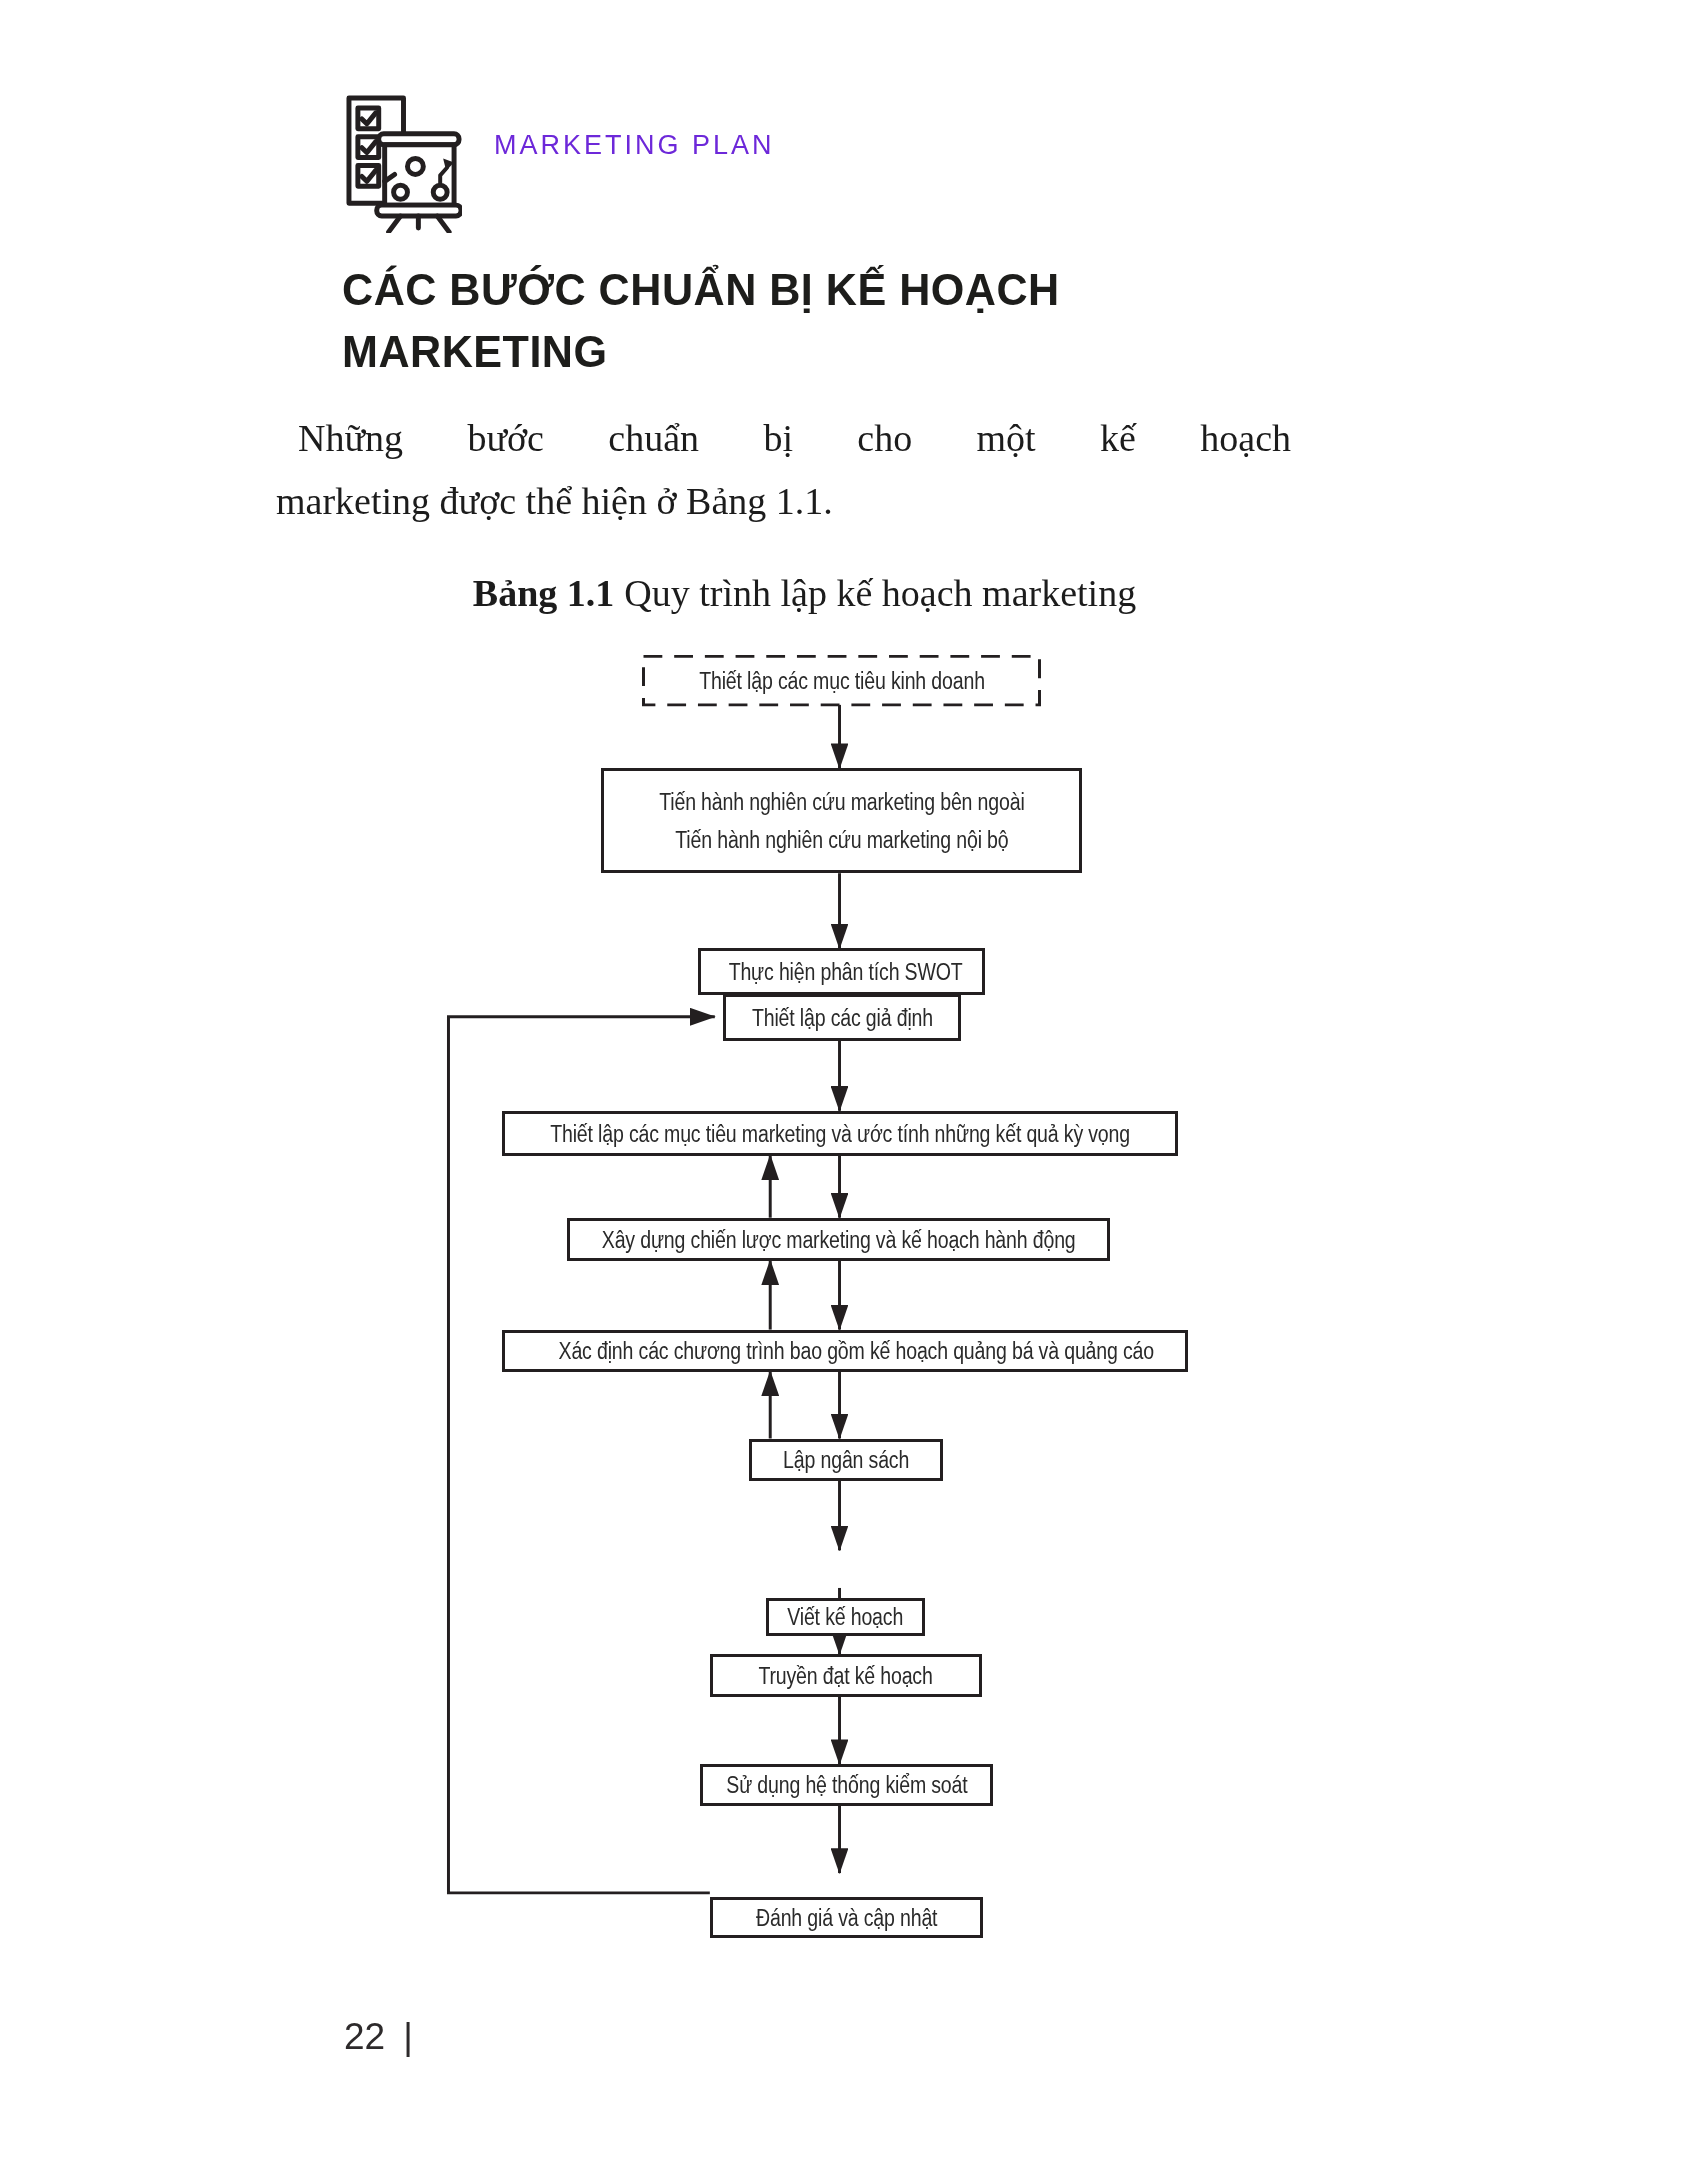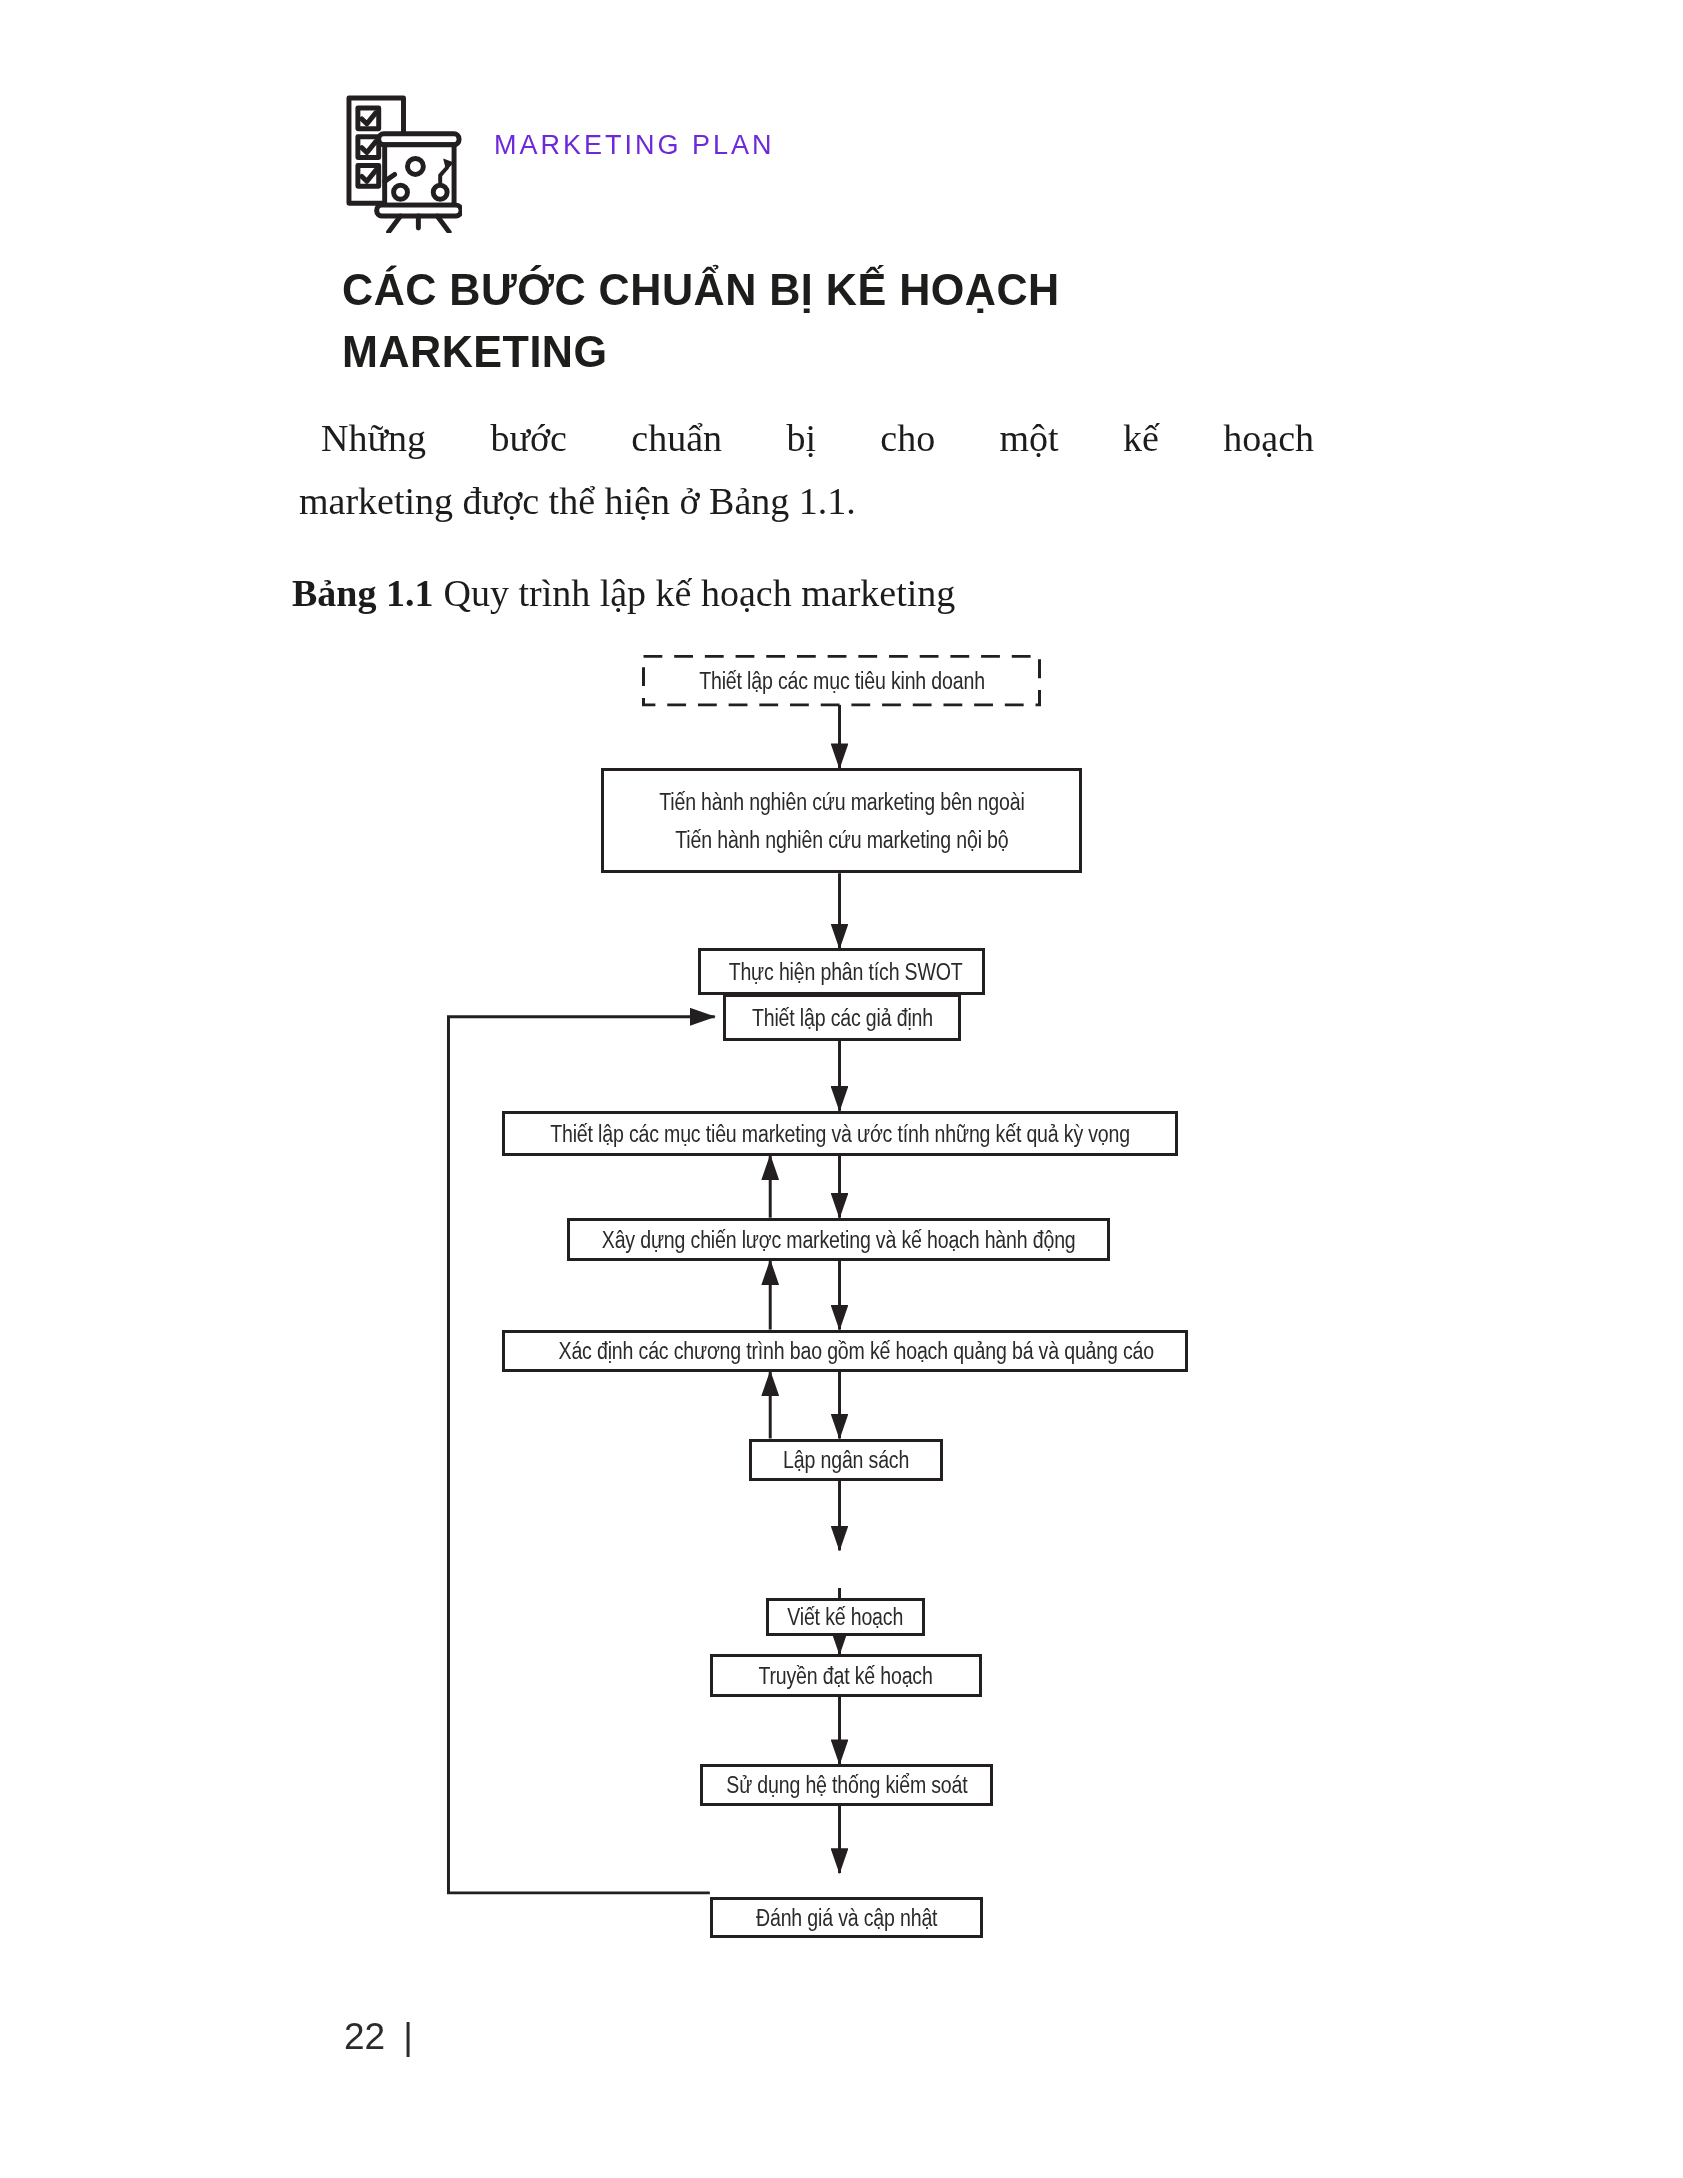--- a/index.html
+++ b/index.html
@@ -44,40 +44,41 @@
     font-size: 44px;
     line-height: 62px;
     letter-spacing: 0.5px;
     color: #1d1d1b;
   }
   .title div { transform: scaleX(0.98); transform-origin: left center; }
 
   
   .para {
     position: absolute;
-    left: 299px;
+    left: 276px;
     top: 407px;
     width: 1015px;
     font-size: 38px;
     line-height: 63px;
     color: #1c1c1c;
   }
   .para-line { margin: 0; }
   .para-line.first {
     padding-left: 22px;
     text-align: justify;
     text-align-last: justify;
   }
 
   
   .caption {
     position: absolute;
     left: 292px;
     top: 562px;
     width: 1025px;
+    text-align: center;
     font-size: 38px;
     line-height: 63px;
     color: #1c1c1c;
   }
   .caption-label { font-weight: 700; }
   .caption-text { margin-left: 10px; }
 
   
   .flowchart { position: absolute; inset: 0; }
   .connectors { position: absolute; left: 0; top: 0; pointer-events: none; }

